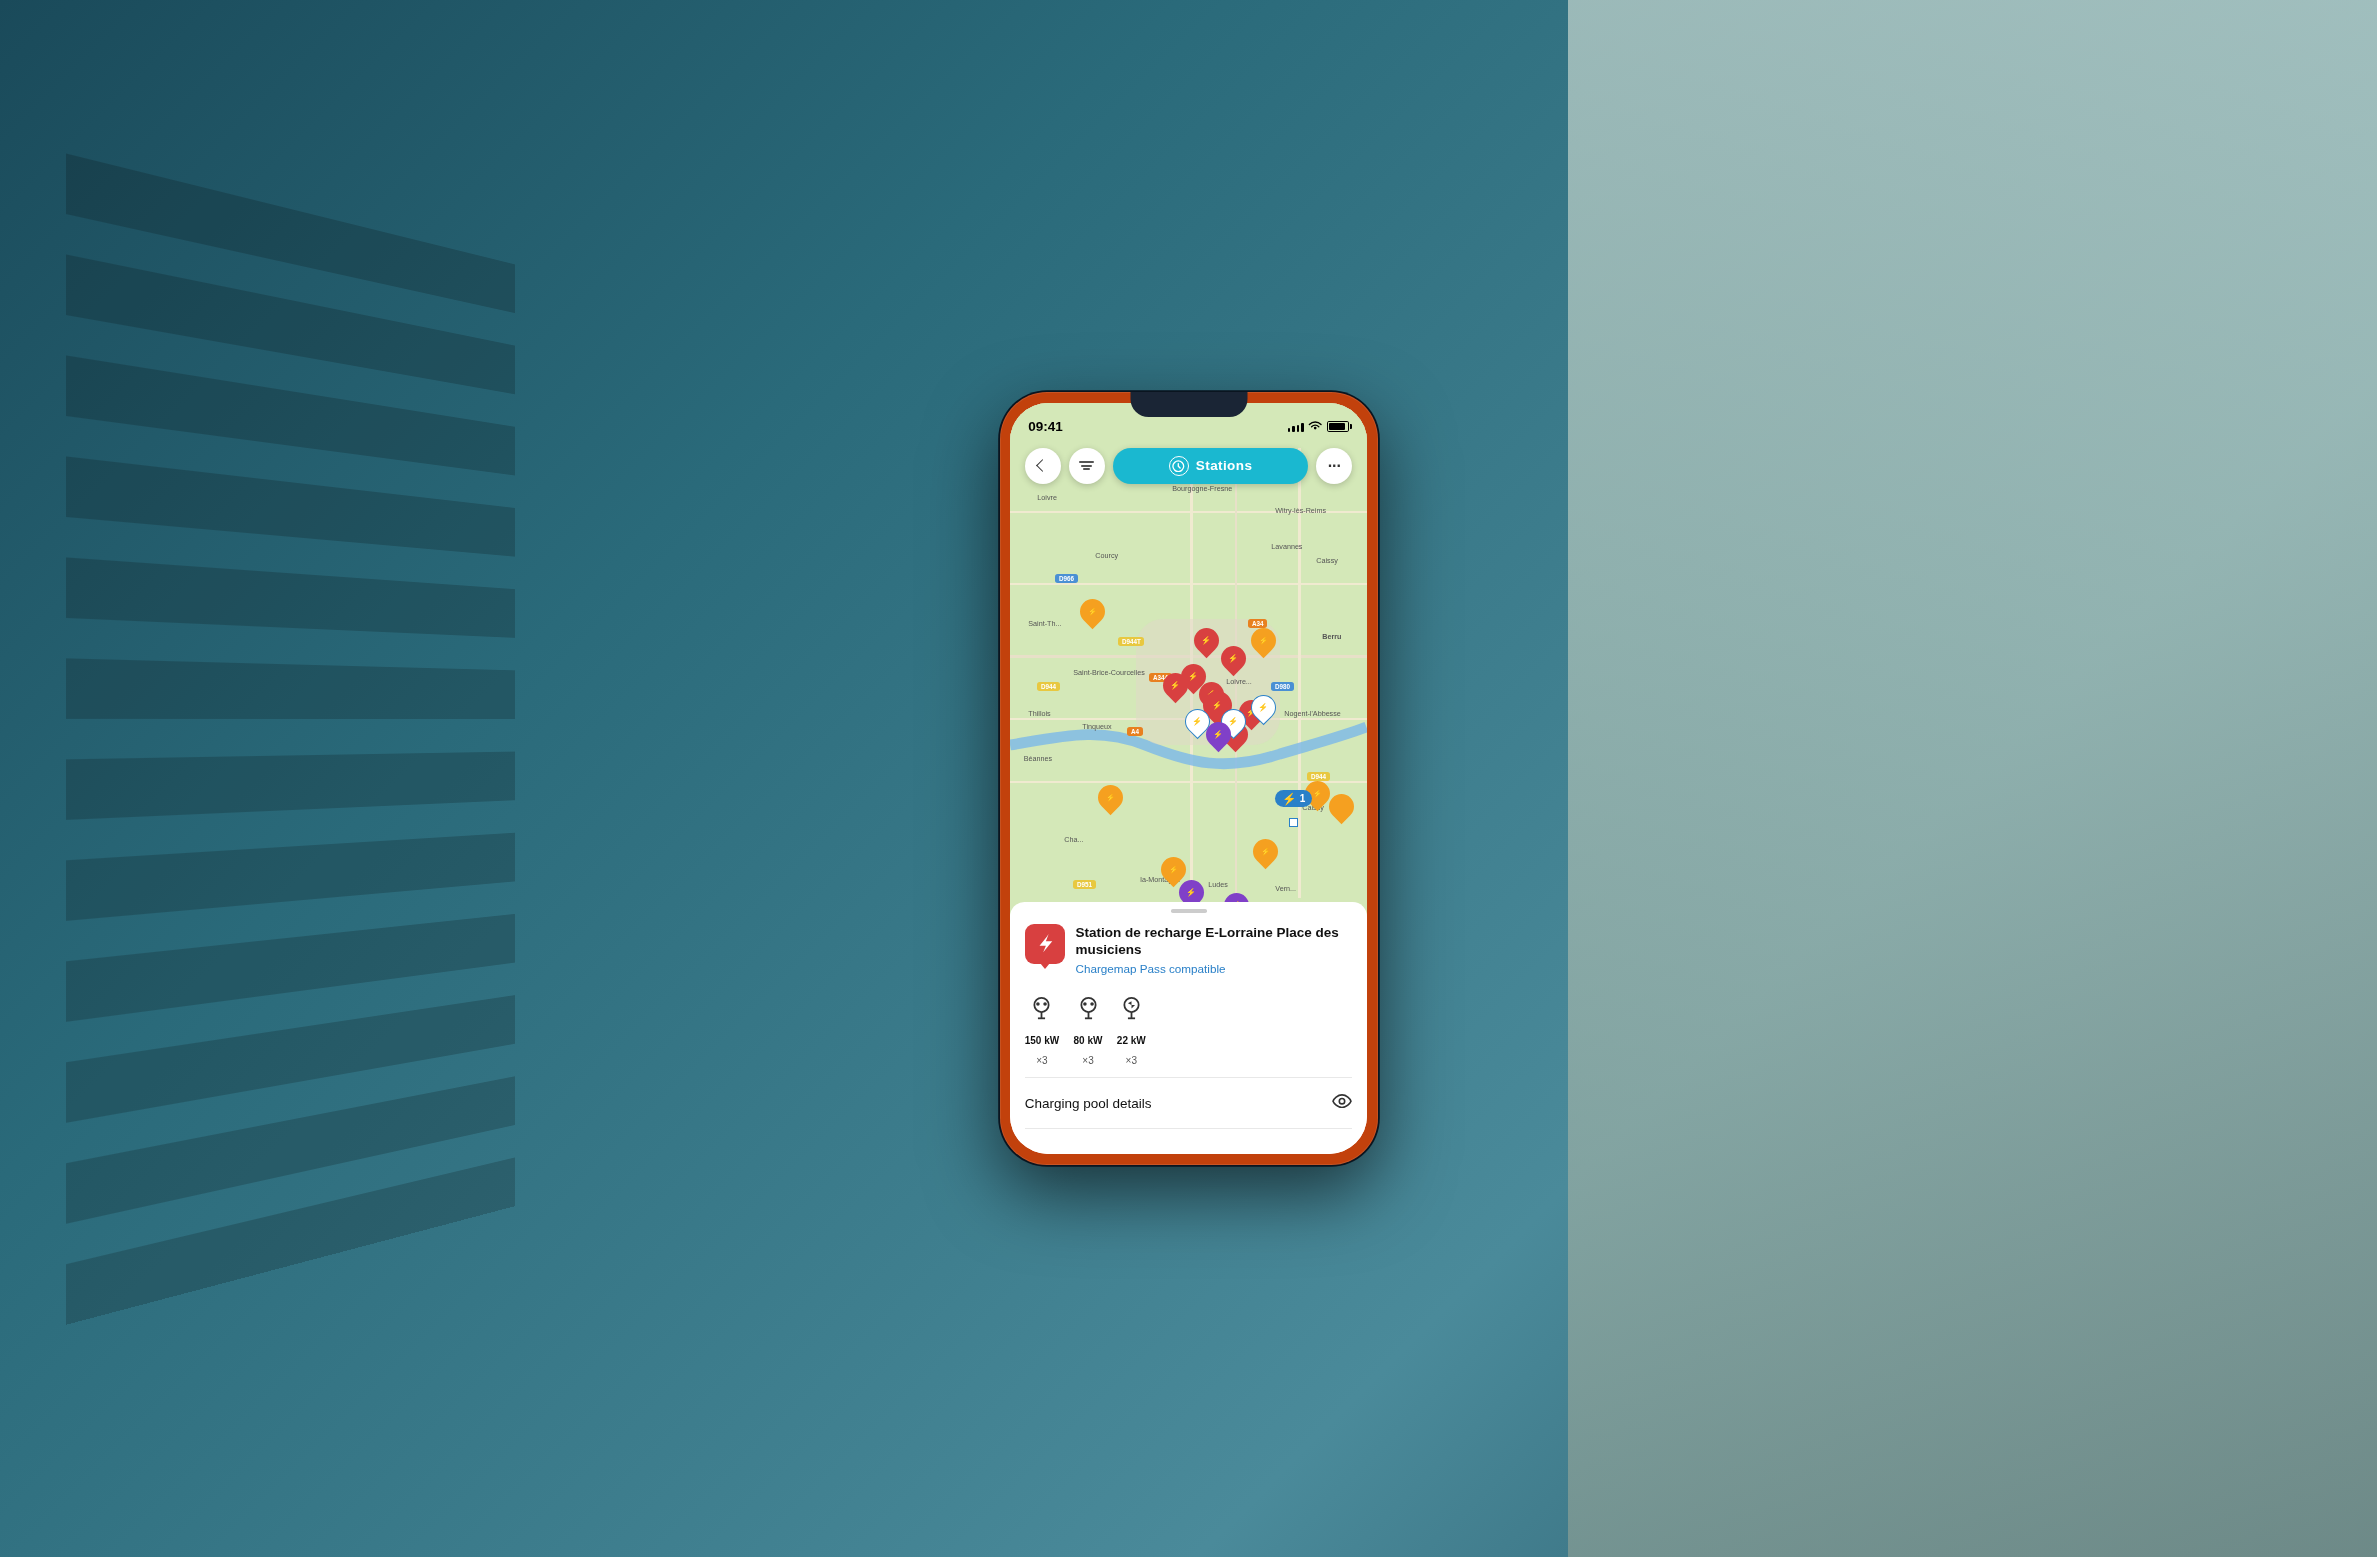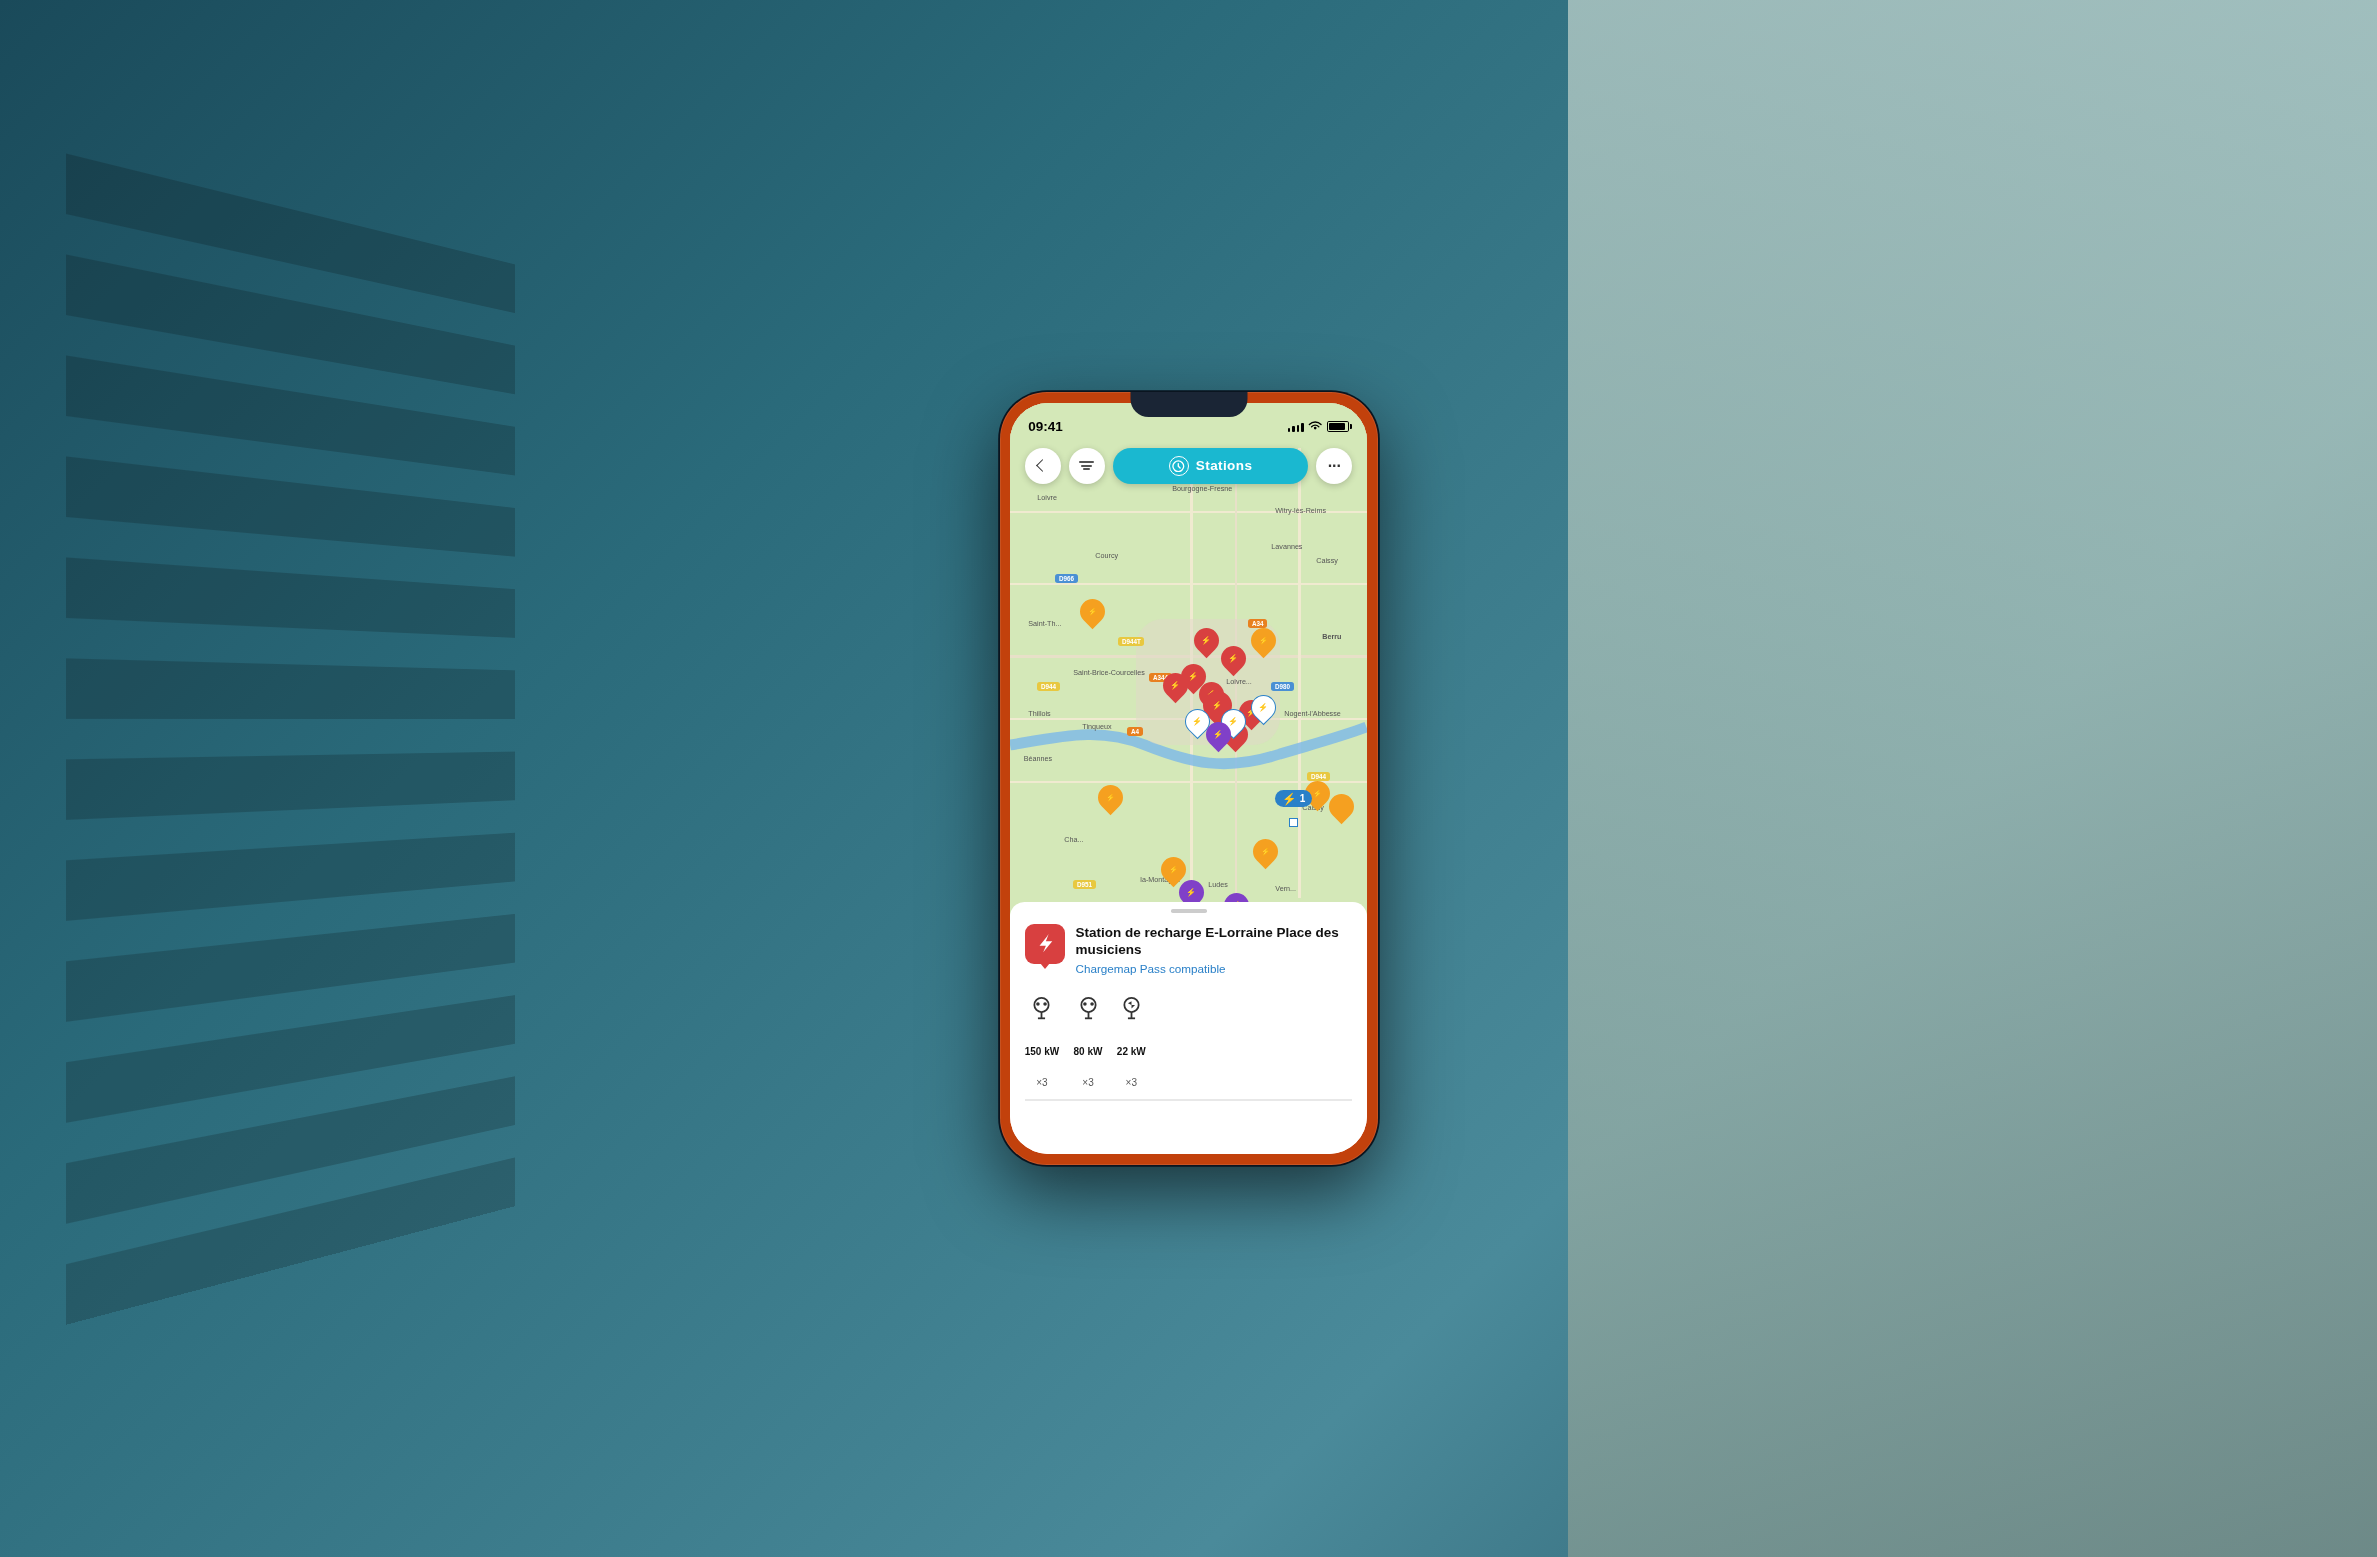--- a/index.html
+++ b/index.html
@@ -395,21 +395,21 @@
 
     .charger-specs {
       display: flex;
       gap: 14.4px;
       padding: 7.2px 14.4px 10.8px;
     }
     .charger-spec {
       display: flex;
       flex-direction: column;
       align-items: center;
-      gap: 20px;
+      gap: 9px;
       text-align: right;
     }
     .charger-spec-icon {
       font-size: 18px;
       color: #333;
     }
     .charger-spec-power {
       font-size: 10px;
       font-weight: 600;
       color: #111;
@@ -738,20 +738,29 @@
                 <line x1="10" y1="25" x2="18" y2="25" stroke="#333" stroke-width="2"></line>
               </svg>
             </div>
             <div class="charger-spec-power">22 kW</div>
             <div class="charger-spec-count">×3</div>
           </div>
         </div>
 
         <div class="divider"></div>
 
+        <div class="action-row">
+          <span class="action-row-label">Charging pool details</span>
+          <span class="action-row-icon">
+            <svg width="20" height="14.4" viewBox="0 0 22 16" fill="none">
+              <path d="M11 1C6 1 2 5.5 1 8C2 10.5 6 15 11 15C16 15 20 10.5 21 8C20 5.5 16 1 11 1Z" stroke="#333" stroke-width="1.8" fill="none"></path>
+              <circle cx="11" cy="8" r="3" stroke="#333" stroke-width="1.8" fill="none"></circle>
+            </svg>
+          </span>
+        </div>
 
         <div class="divider"></div>
 
       </div>
 
     </div>
   </div>
 </div>
 
 

